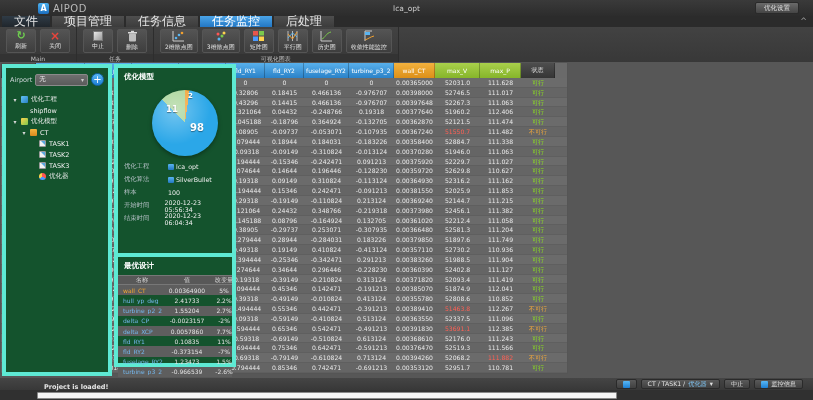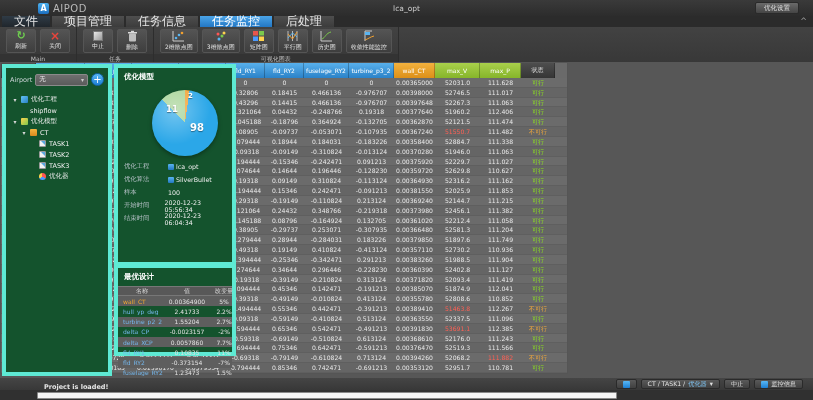--- a/index.html
+++ b/index.html
@@ -62,21 +62,21 @@
   .ticon.model { background:linear-gradient(135deg,#63c3f5,#2a7fc4); }
   .ticon.opt { background:linear-gradient(135deg,#ffd34d,#7bc94c); }
   .ticon.folder { background:linear-gradient(#f5b43e,#d98a1e); }
   .ticon.task { background:#f2f2f2; border:1px solid #999; position:relative; }
   .ticon.task::after { content:""; position:absolute; right:0; top:0; border:2px solid transparent;
     border-top-color:#5aa6e0; border-right-color:#5aa6e0; }
   .ticon.optimizer { background:conic-gradient(#f55 0 33%, #4c9aff 33% 66%, #ffd34d 66% 100%); border-radius:50%; }
 
   
   .info-panel { left:114px; top:2px; width:122px; height:202px; }
-  .best-panel { left:114px; top:202px; width:122px; height:92px; }
+  .best-panel { left:114px; top:191px; width:122px; height:114px; }
   .ptitle { color:#fff; font-size:7.5px; font-weight:bold; padding:4px 6px 2px 6px; }
   .pie-wrap { position:relative; width:66px; height:66px; margin:6px auto 4px 34px; }
   .pie { width:66px; height:66px; border-radius:50%; position:relative;
     box-shadow:0 2px 4px rgba(0,0,0,.35); }
   .pie::after { content:""; position:absolute; inset:0; border-radius:50%;
     background:radial-gradient(circle at 35% 30%, rgba(255,255,255,.35), rgba(255,255,255,0) 55%); }
   .pie-label { position:absolute; color:#fff; font-size:8.5px; font-weight:bold; text-shadow:0 1px 1px rgba(0,0,0,.4); }
   .pl-0 { top:2px; left:36px; font-size:7px; }
   .pl-1 { top:32px; left:38px; font-size:10px; }
   .pl-2 { top:14px; left:14px; }

